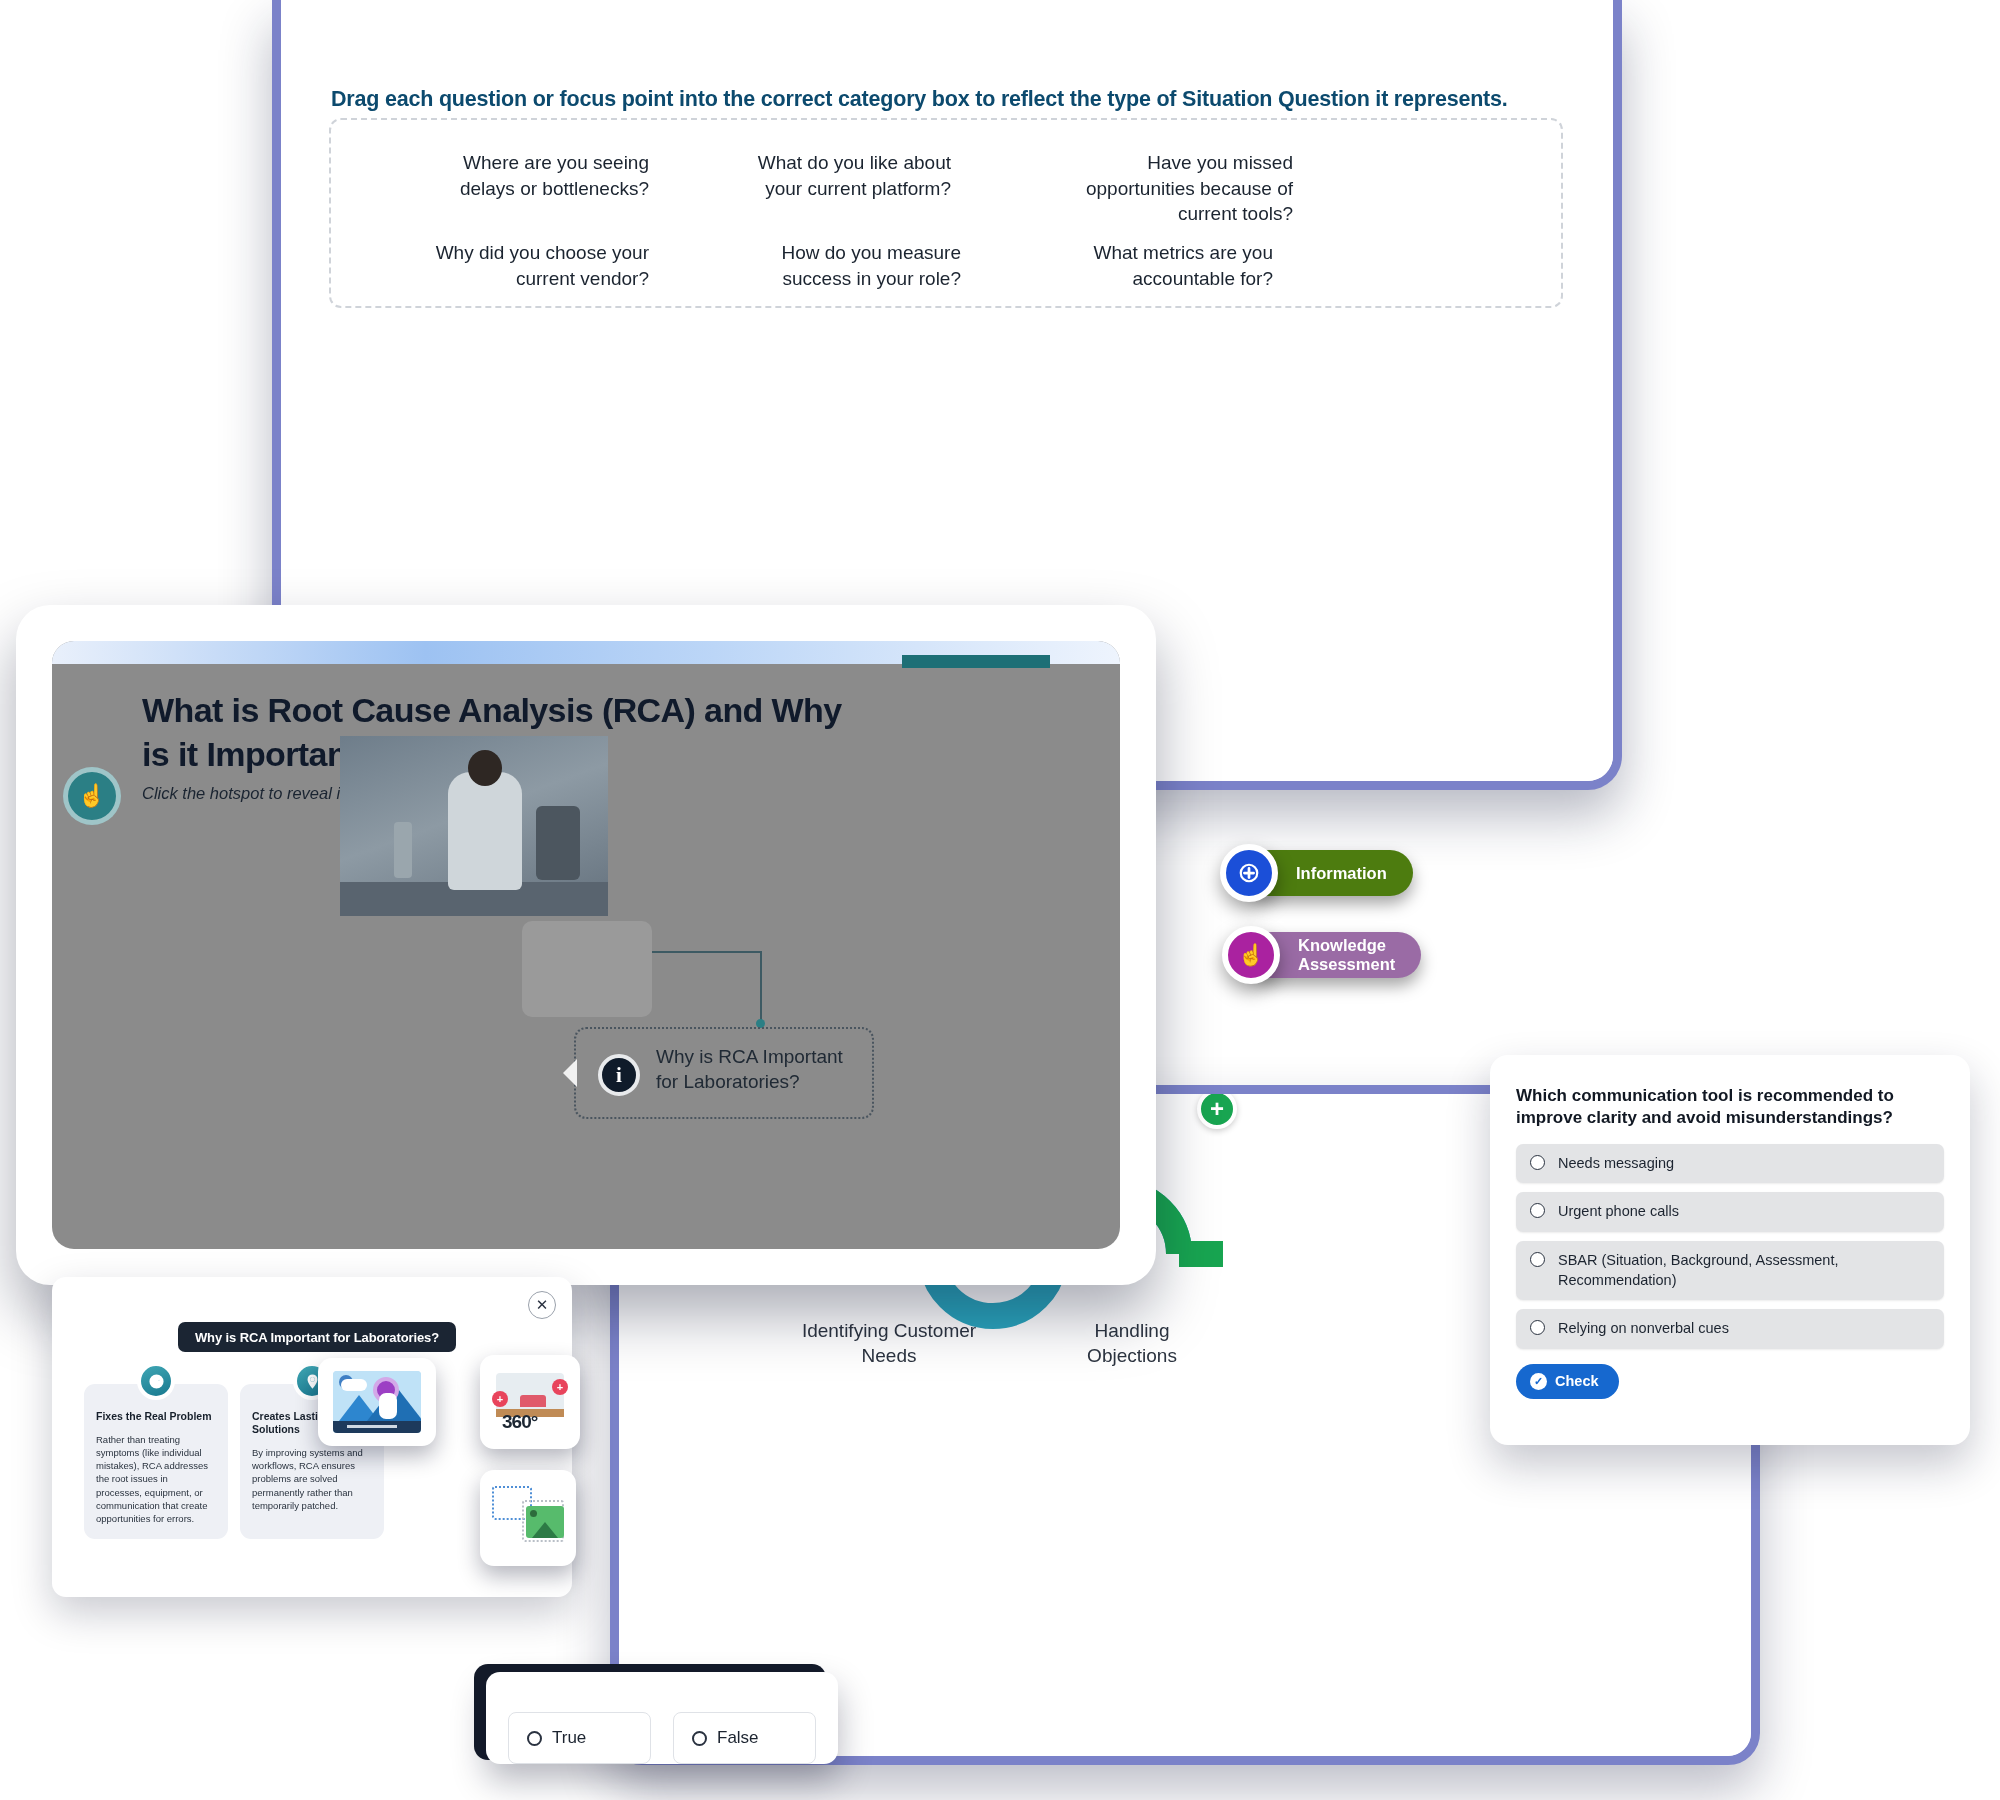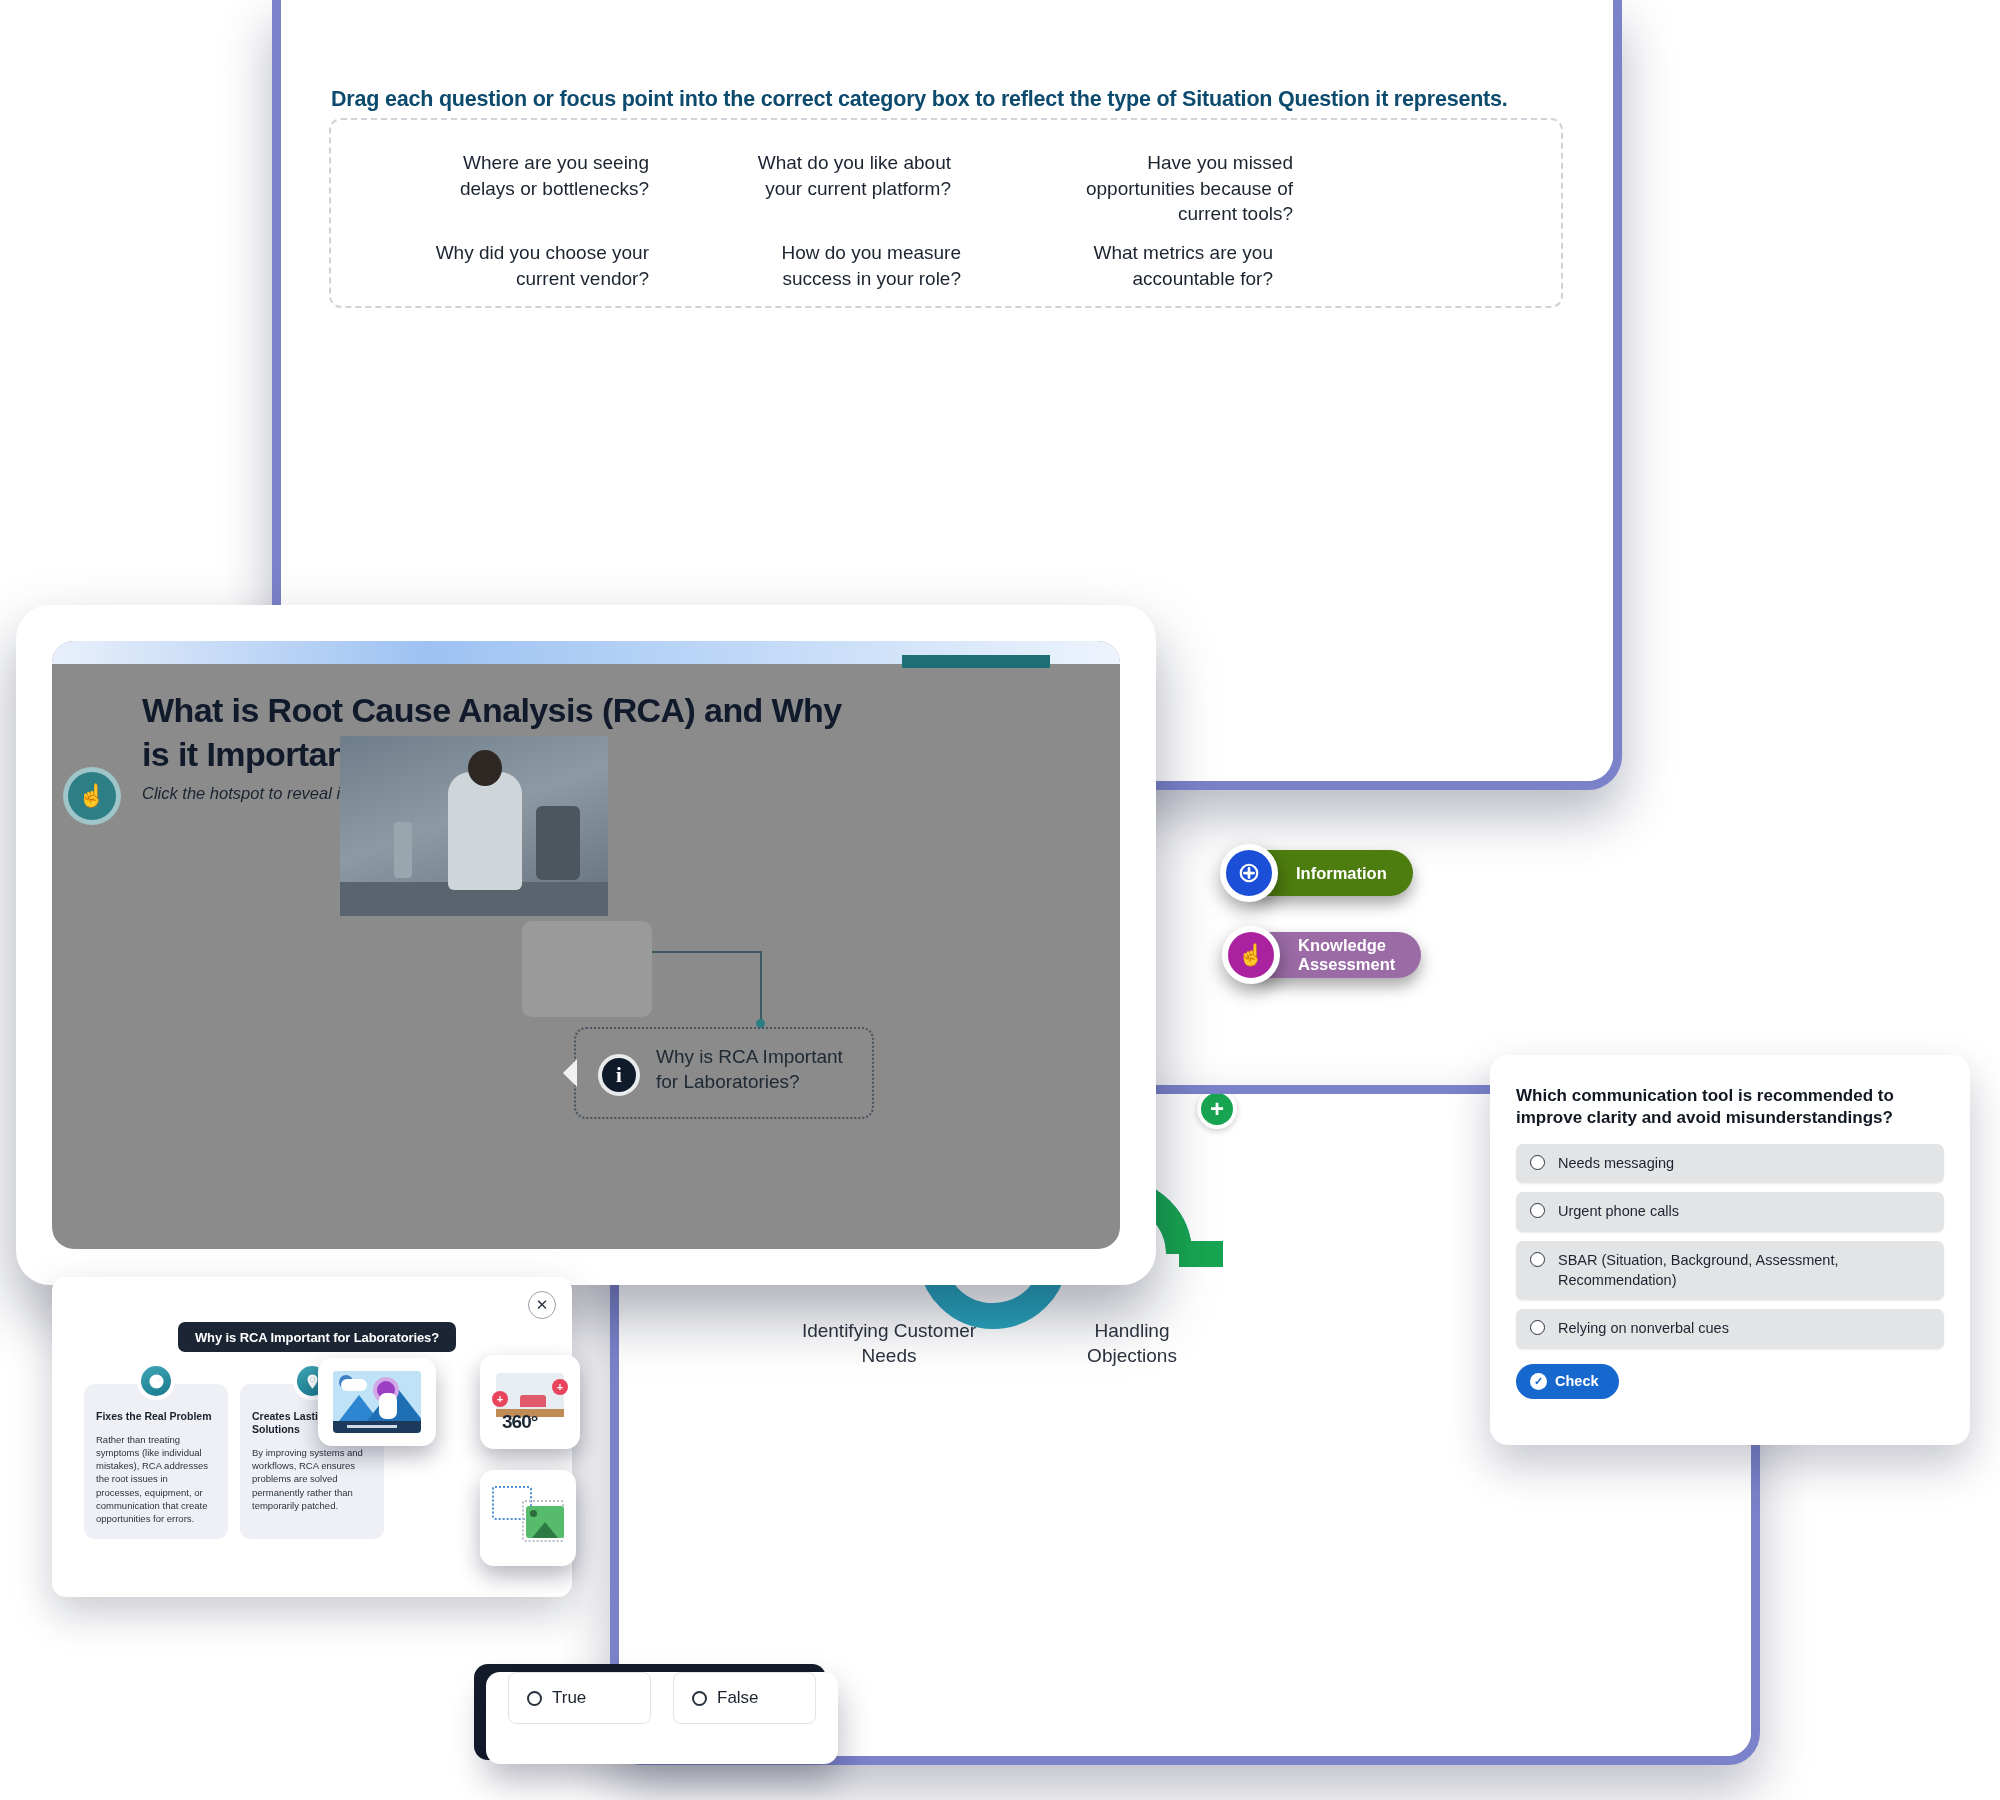--- a/index.html
+++ b/index.html
@@ -200,21 +200,21 @@
   .tdd .box1 { position:absolute; left:0; top:4px; width:40px; height:34px; border:2.5px dotted #4f8fd6; border-radius:3px; }
   .tdd .box2 { position:absolute; left:30px; top:18px; width:42px; height:42px; border:2.5px dotted #b9bfc7; border-radius:3px; }
   .tdd .img { position:absolute; left:34px; top:24px; width:38px; height:32px; background:#57bb6c; border-radius:3px; overflow:hidden; }
   .tdd .img:before { content:""; position:absolute; left:4px; top:4px; width:7px; height:7px; border-radius:50%; background:#2d6b3c; }
   .tdd .img:after { content:""; position:absolute; left:6px; bottom:0; width:0;height:0; border-left:13px solid transparent; border-right:13px solid transparent; border-bottom:16px solid #2d7a45; }
 
   
   #tf-widget {
     position:absolute; left:486px; top:1672px; width:352px; height:92px;
     background:#ffffff; border-radius:14px; box-shadow:0 16px 34px rgba(10,14,40,.30);
-    display:flex; align-items:flex-start; gap:22px; padding:0 22px;
+    display:flex; align-items:flex-end; gap:22px; padding:0 22px;
   }
   .tf-opt { flex:1; height:52px; border:1.5px solid #dfe2e7; border-radius:8px; display:flex; align-items:center; gap:10px; padding-left:18px; font-size:17px; color:#1c2430; background:#fff; }
   .tf-opt .radio { width:15px; height:15px; border-radius:50%; border:2px solid #2a3240; }
 
   #tf-shadow { position:absolute; left:474px; top:1664px; width:352px; height:96px; background:#141b2a; border-radius:14px; }
 </style>
 </head>
 <body>
 
 <div id="stage">

